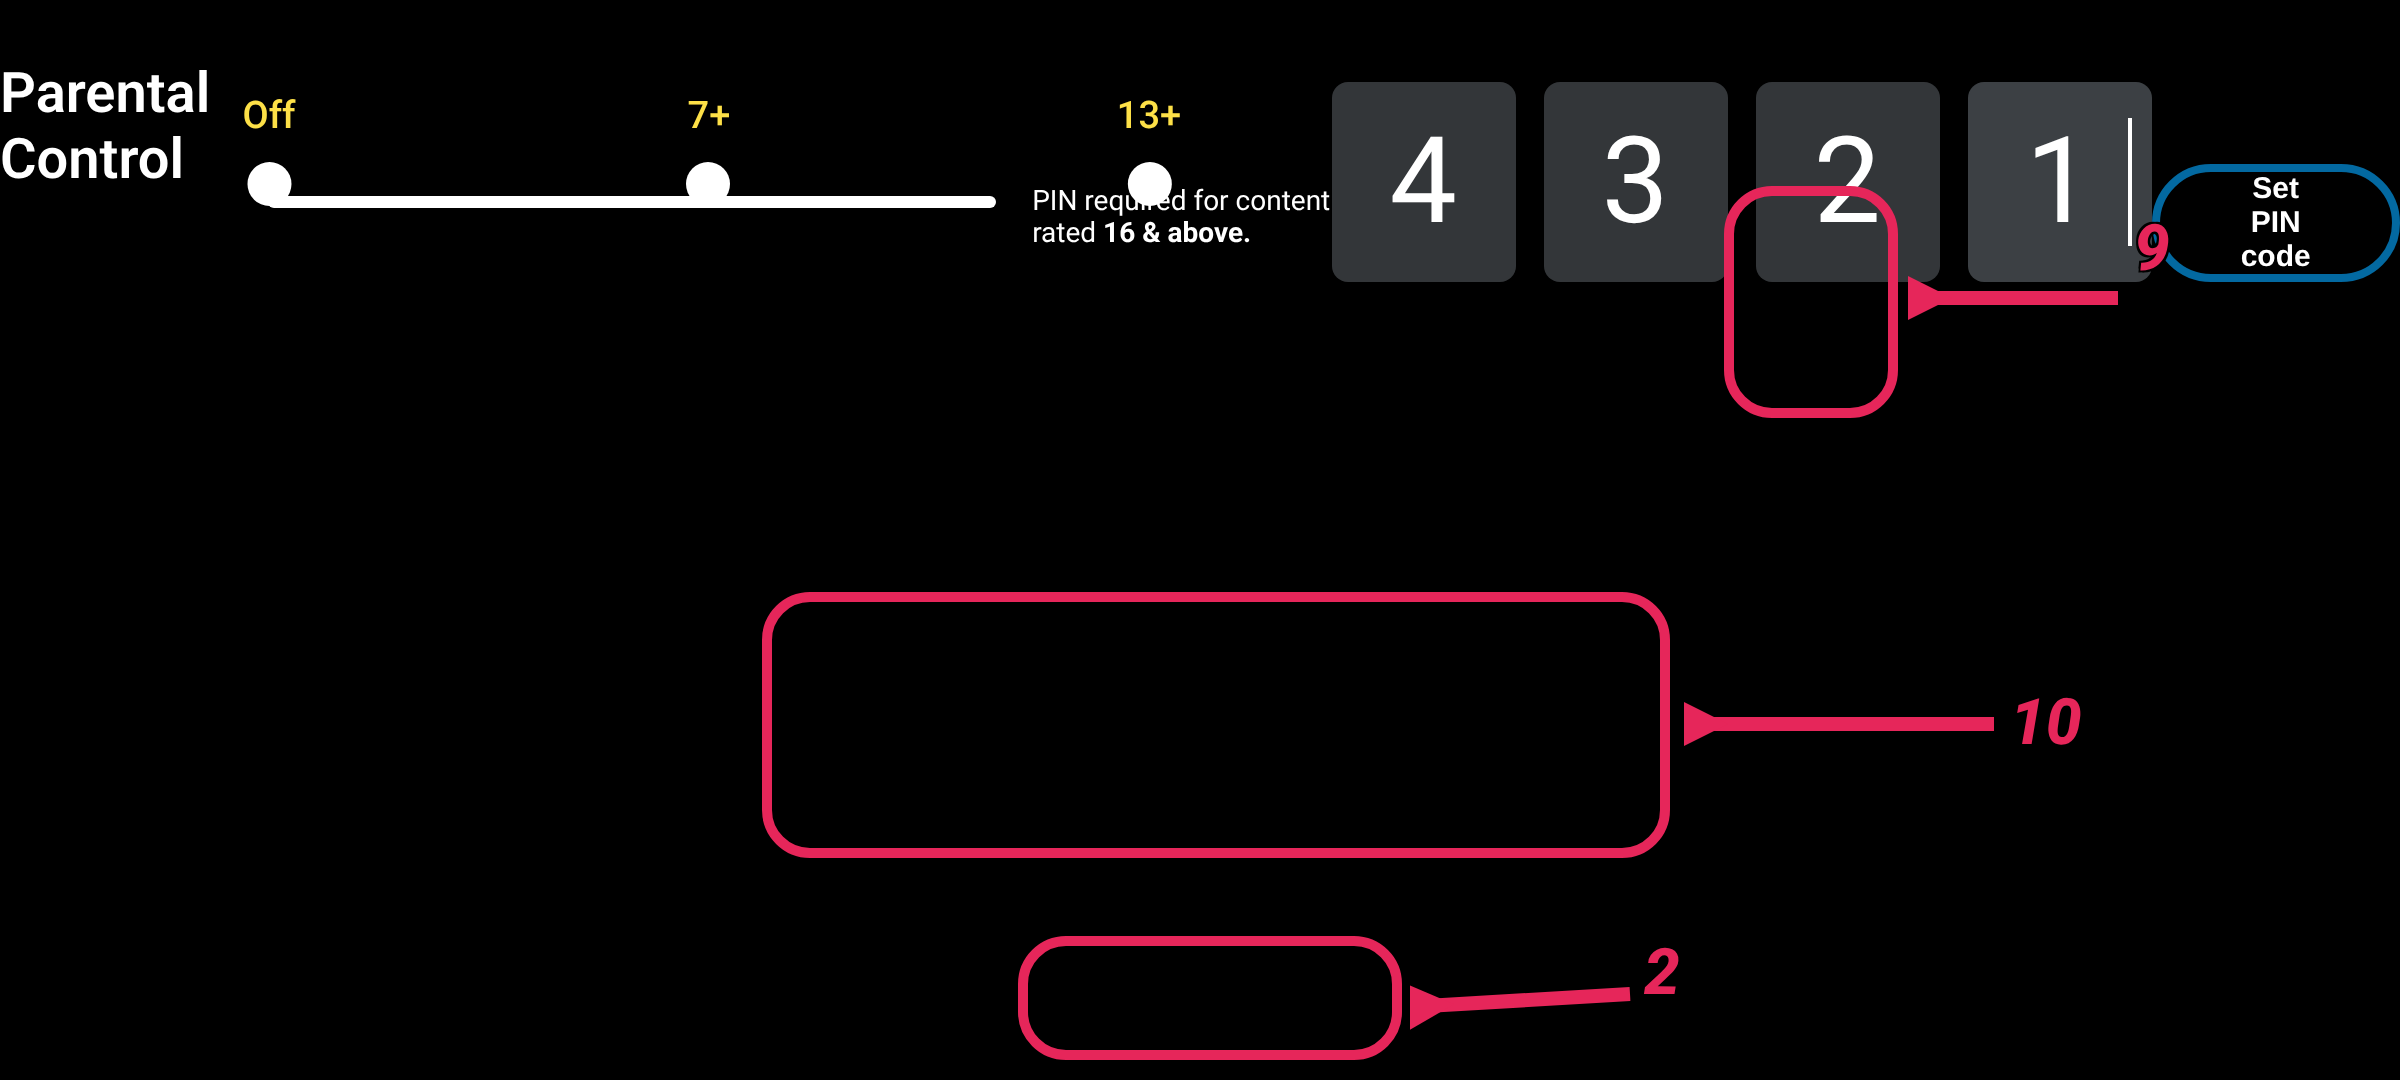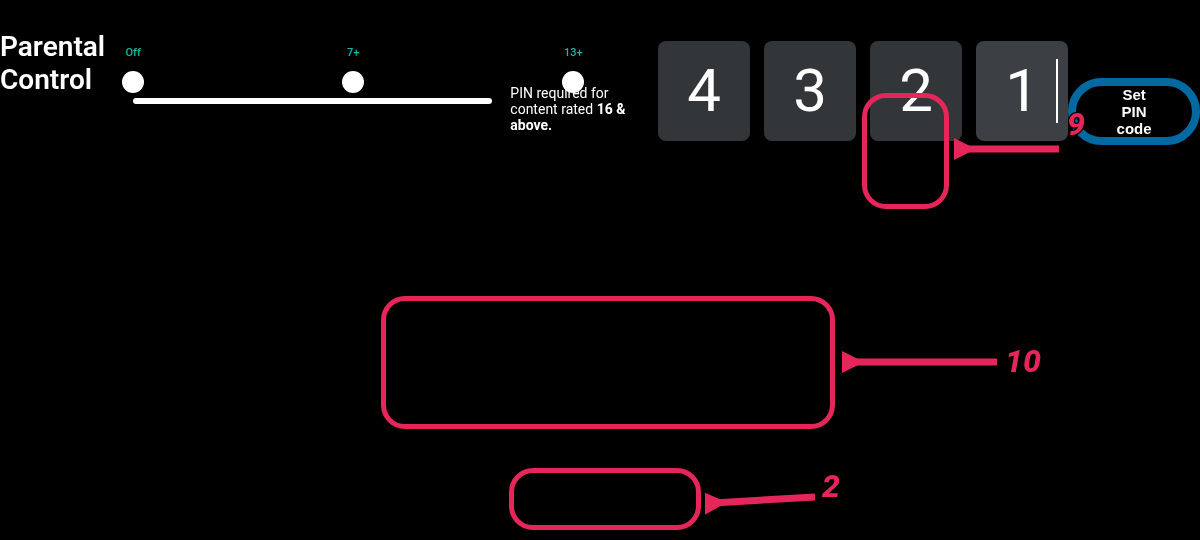--- a/index.html
+++ b/index.html
@@ -40,22 +40,22 @@
       border-radius: 3px;
     }
     .slider-stop {
       position: absolute;
       top: 0;
       transform: translateX(-50%);
       text-align: center;
       cursor: pointer;
     }
     .slider-label {
-      font-size: 11px;
-      color: #14b8a6;
+      font-size: 19px;
+      color: #fde047;
       font-weight: 500;
       display: block;
       margin-bottom: 12px;
       white-space: nowrap;
     }
     .slider-dot {
       width: 22px;
       height: 22px;
       background: #fff;
       border-radius: 50%;
@@ -113,21 +113,21 @@
       bottom: 18px;
       width: 2px;
       background: #fff;
     }
 
     .set-pin-btn {
       margin-top: 42px;
       padding: 0 32px;
       background: transparent;
       color: #fff;
-      border: 8px solid #0369a1;
+      border: 4px solid #0369a1;
       border-radius: 999px;
       font-size: 15px;
       font-weight: 600;
       cursor: pointer;
     }
 
     
     .anno-box {
       position: absolute;
       border: 5px solid #e6265a;

